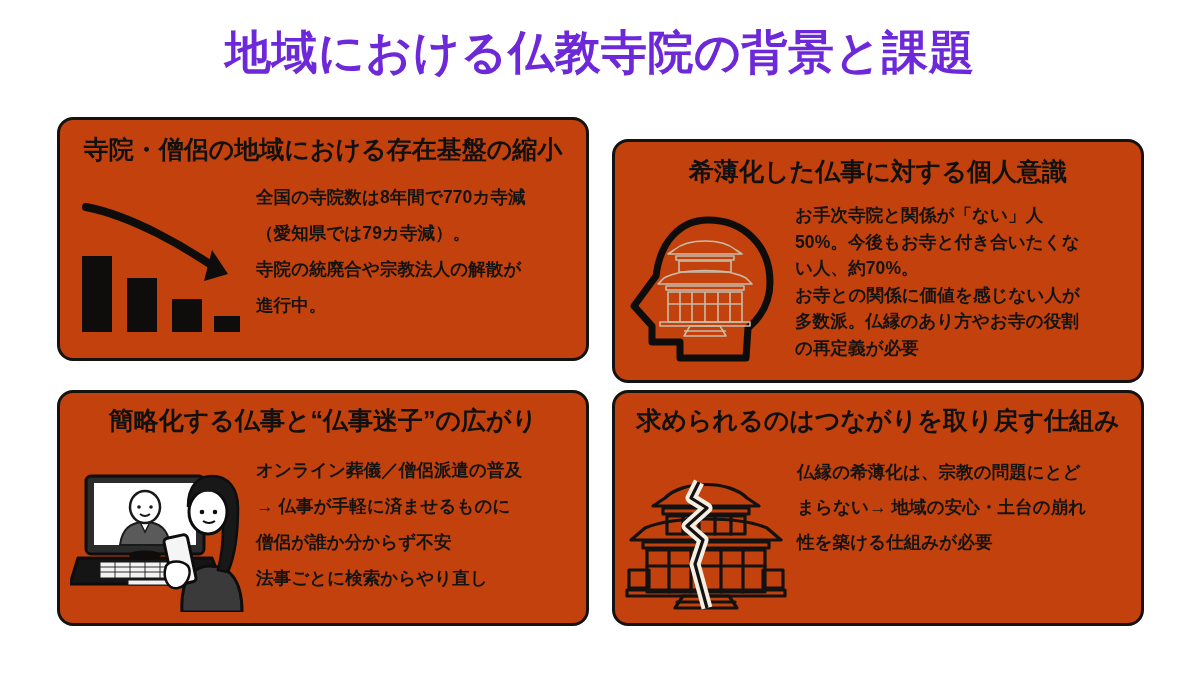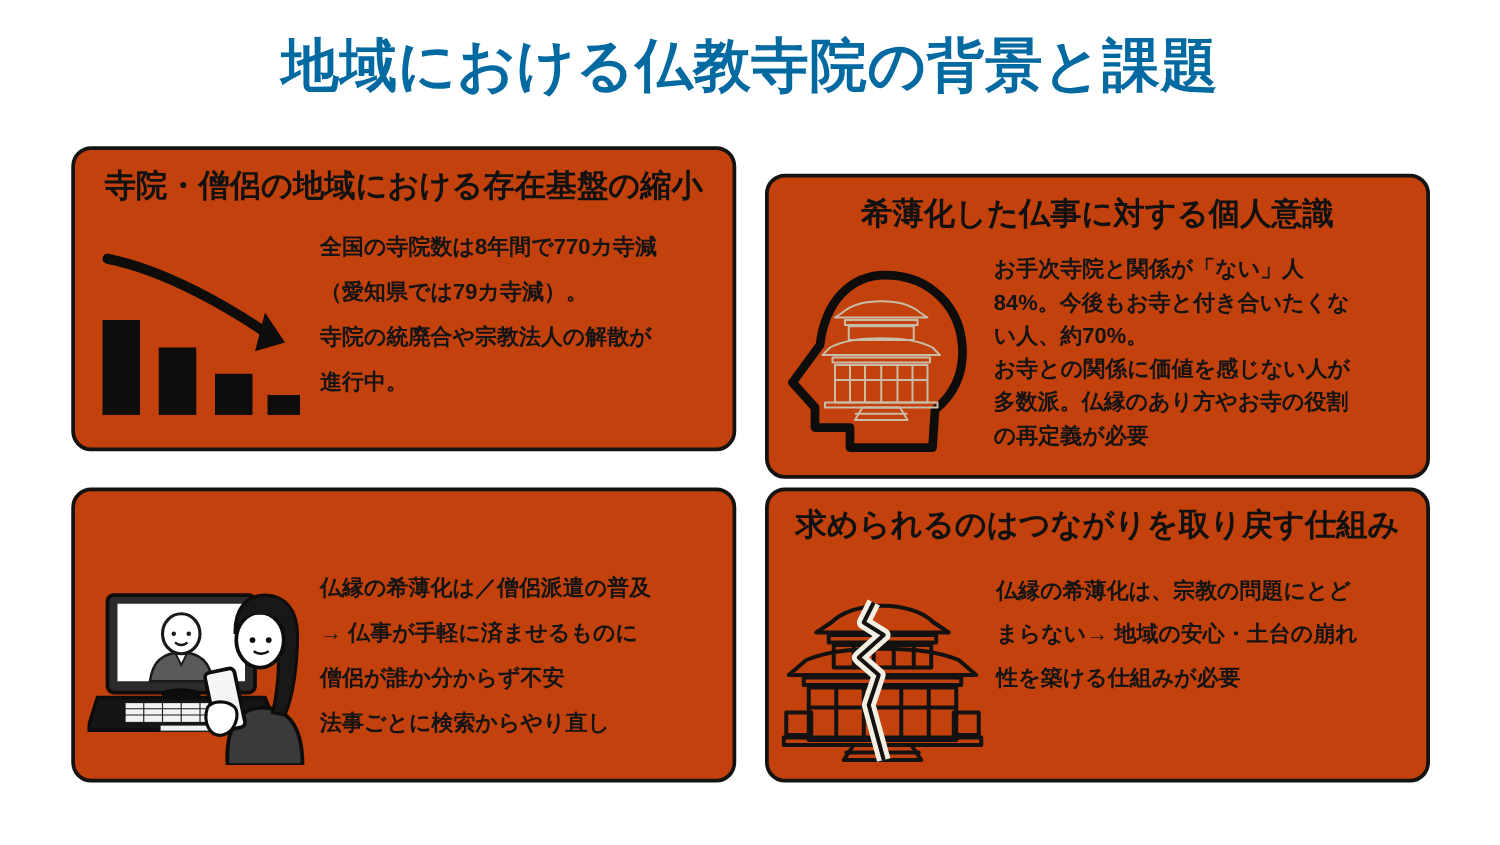--- a/index.html
+++ b/index.html
@@ -26,21 +26,21 @@
   
   .slide-title {
     position: absolute;
     top: 26px;
     left: 0;
     width: 1200px;
     text-align: center;
     font-size: 46px;
     font-weight: 700;
     letter-spacing: 0.01em;
-    color: #0369a1;
+    color: #6d28d9;
     line-height: 1.15;
     white-space: nowrap;
   }
 
   
   .card {
     position: absolute;
     box-sizing: border-box;
     background: #c2410c;
     border: 3px solid #151310;
@@ -171,30 +171,31 @@
             <line x1="104" y1="78" x2="104" y2="108"></line>
             <line x1="42" y1="90" x2="116" y2="90"></line>
             <rect x="34" y="108" width="90" height="4"></rect>
             <path d="M64 112 L 94 112 L 100 122 L 58 122 Z"></path>
             <line x1="58" y1="117" x2="100" y2="117"></line>
           </g>
         </svg>
       </div>
       <div class="card-text">
         <p>お手次寺院と関係が「ない」人</p>
-        <p>84%。今後もお寺と付き合いたくな</p>
+        <p>50%。今後もお寺と付き合いたくな</p>
         <p>い人、約70%。</p>
         <p>お寺との関係に価値を感じない人が</p>
         <p>多数派。仏縁のあり方やお寺の役割</p>
         <p>の再定義が必要</p>
       </div>
     </div>
   </div>
 
   <div class="card card-3">
+    <div class="card-heading">簡略化する仏事と“仏事迷子”の広がり</div>
     <div class="card-body-row">
       <div class="card-icon">
         <svg width="176" height="150" viewBox="0 0 176 150" aria-hidden="true">
 
           <rect x="16" y="14" width="118" height="78" rx="5" fill="#2b2b2b" stroke="#0e0d0c" stroke-width="3"></rect>
           <rect x="24" y="21" width="102" height="62" fill="#ffffff"></rect>
 
           <g>
             <path d="M50 83 C 52 66, 62 60, 75 60 C 88 60, 98 66, 100 83 Z" fill="#5a5a5a" stroke="#1a1a1a" stroke-width="2"></path>
             <path d="M70 60 L75 70 L80 60 Z" fill="#ffffff" stroke="#1a1a1a" stroke-width="1.5"></path>
@@ -229,21 +230,21 @@
             <path d="M120 34 C 126 20, 152 18, 158 34 C 150 28, 128 28, 120 34 Z" fill="#181818"></path>
 
             <rect x="98" y="74" width="24" height="48" rx="4" fill="#f5f5f5" stroke="#0e0d0c" stroke-width="3" transform="rotate(-12 110 98)"></rect>
 
             <path d="M96 104 C 100 98, 112 98, 118 104 C 122 110, 118 124, 108 126
                      C 98 128, 92 116, 96 104 Z" fill="#ffffff" stroke="#0e0d0c" stroke-width="2.5"></path>
           </g>
         </svg>
       </div>
       <div class="card-text">
-        <p>仏縁の希薄化は／僧侶派遣の普及</p>
+        <p>オンライン葬儀／僧侶派遣の普及</p>
         <p>→ 仏事が手軽に済ませるものに</p>
         <p>僧侶が誰か分からず不安</p>
         <p>法事ごとに検索からやり直し</p>
       </div>
     </div>
   </div>
 
   <div class="card card-4">
     <div class="card-heading">求められるのはつながりを取り戻す仕組み</div>
     <div class="card-body-row">

